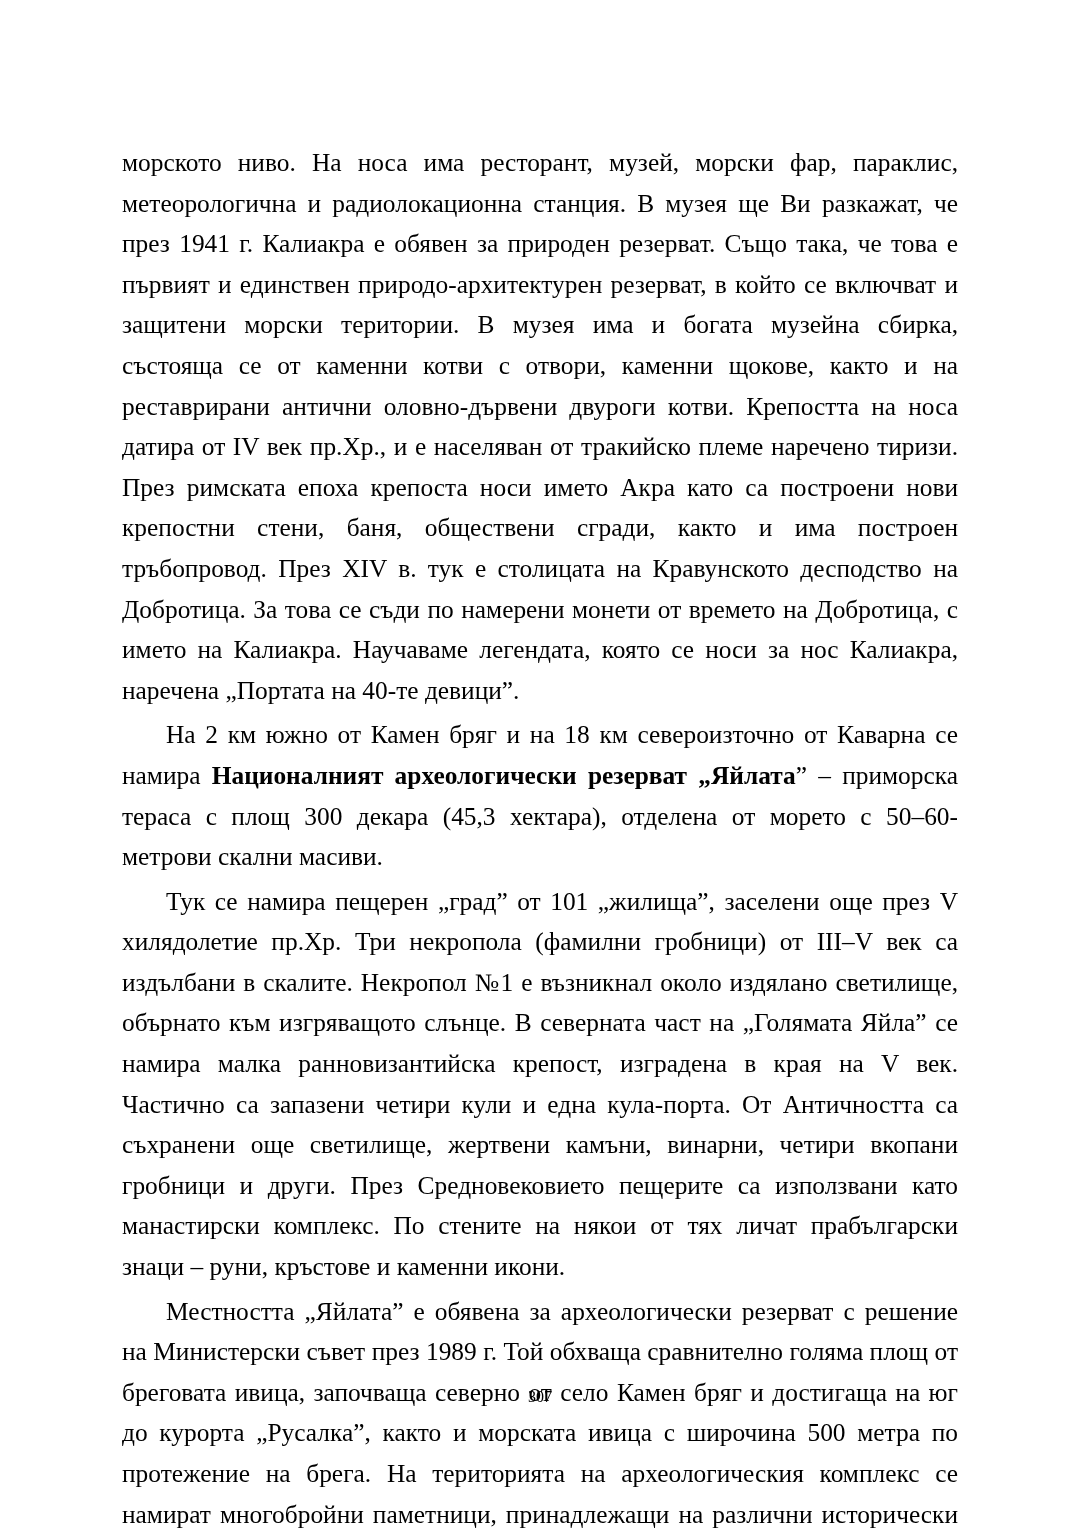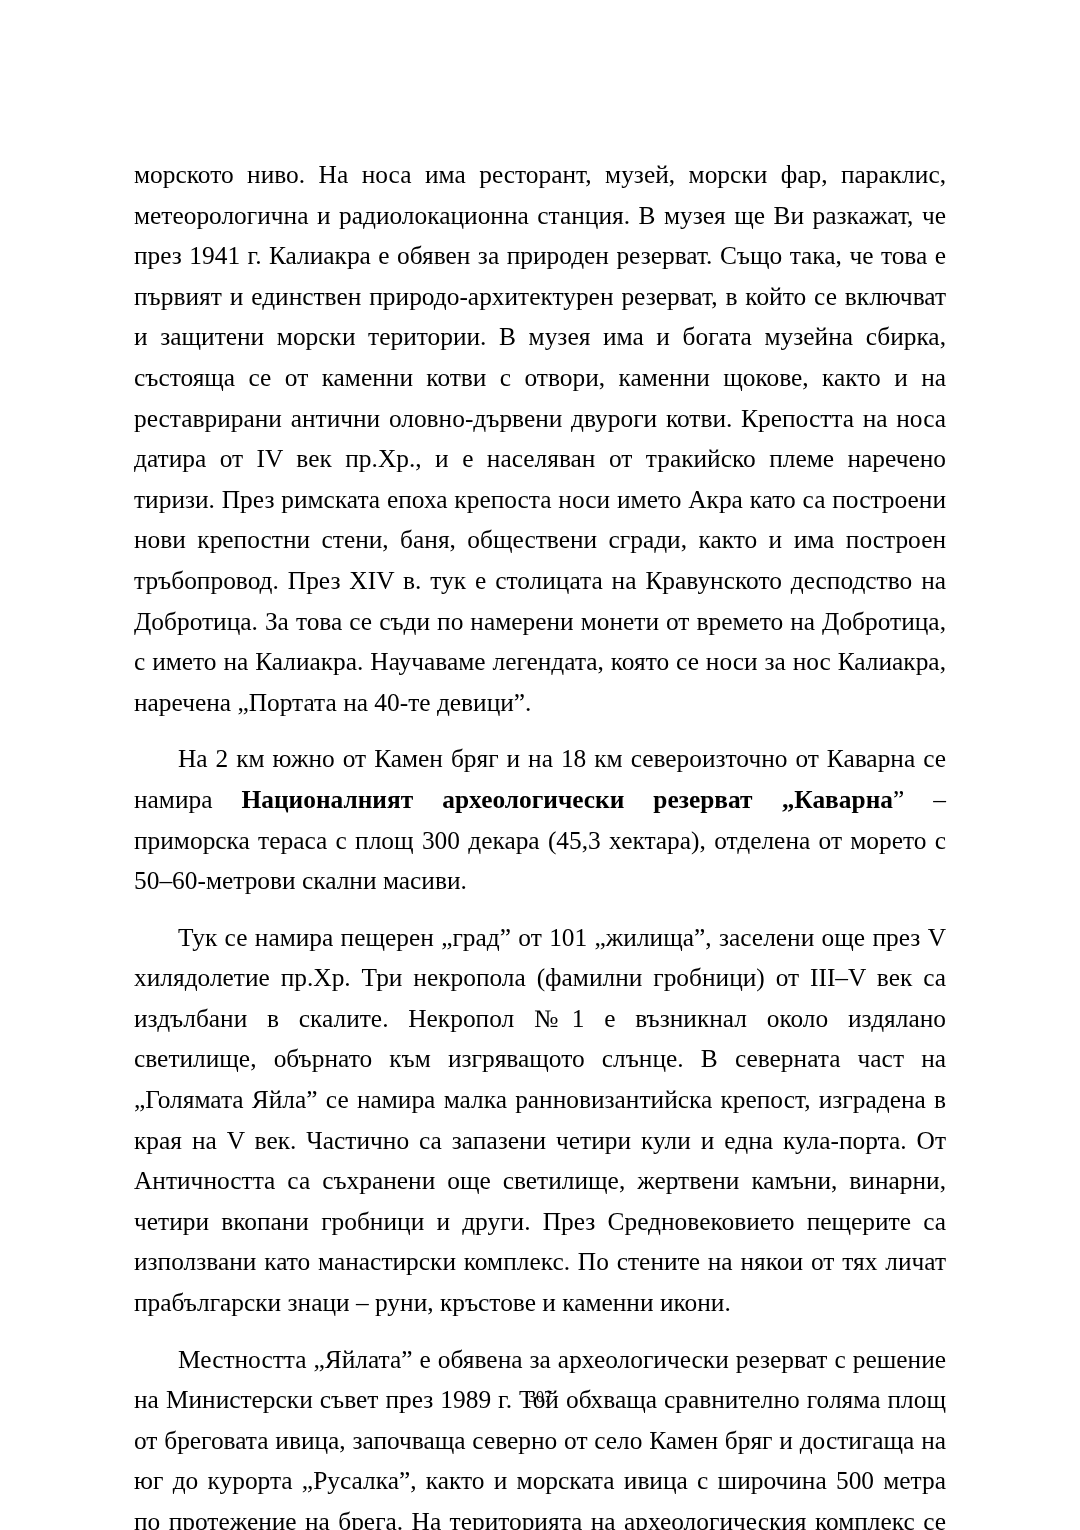--- a/index.html
+++ b/index.html
@@ -21,21 +21,21 @@
     top: 138px;
     width: 844px;
   }
   .para {
     font-family: "Liberation Serif", "DejaVu Serif", serif;
     font-size: 25.4px;
     line-height: 40.6px;
     color: #000000;
     text-align: justify;
     text-justify: inter-word;
-    margin: 16px;
+    margin: 4px;
     hyphens: manual;
   }
   .para + .para {
     margin-top: 0;
   }
   .indent {
     text-indent: 44px;
   }
   .para b {
     font-weight: bold;
@@ -54,21 +54,21 @@
 </style>
 </head>
 <body>
 
 <div class="page">
 
   <div class="text-column">
 
     <p class="para">морското ниво. На носа има ресторант, музей, морски фар, параклис, метеорологична и радиолокационна станция. В музея ще Ви разкажат, че през 1941 г. Калиакра е обявен за природен резерват. Също така, че това е първият и единствен природо-архитектурен резерват, в който се включват и защитени морски територии. В музея има и богата музейна сбирка, състояща се от каменни котви с отвори, каменни щокове, както и на реставрирани антични оловно-дървени двуроги котви. Крепостта на  носа датира от IV век пр.Хр., и е населяван от тракийско племе наречено тиризи. През римската епоха крепоста носи името Акра като са построени нови крепостни стени, баня, обществени сгради, както и има построен тръбопровод. През XIV в. тук е столицата на Кравунското десподство на Добротица. За това се съди по намерени монети от времето на Добротица, с името на Калиакра. Научаваме легендата, която се носи за нос Калиакра, наречена „Портата на 40-те девици”.</p>
 
-    <p class="para indent"><span>На 2 км южно от Камен бряг и на 18 км североизточно от Каварна се намира </span><b>Националният археологически резерват „Каварна</b><span>” – приморска тераса с площ 300 декара (45,3 хектара), отделена от морето с 50–60-метрови скални масиви.</span></p>
+    <p class="para indent"><span>На 2 км южно от Камен бряг и на 18 км североизточно от Каварна се намира </span><b>Националният археологически резерват „Яйлата</b><span>” – приморска тераса с площ 300 декара (45,3 хектара), отделена от морето с 50–60-метрови скални масиви.</span></p>
 
     <p class="para indent">Тук се намира пещерен „град” от 101 „жилища”, заселени още през V хилядолетие пр.Хр. Три некропола (фамилни гробници) от III–V век са издълбани в скалите. Некропол №1 е възникнал около издялано светилище, обърнато към изгряващото слънце. В северната част на „Голямата Яйла” се намира малка ранновизантийска крепост, изградена в края на V век. Частично са запазени четири кули и една кула-порта. От Античността са съхранени още светилище, жертвени камъни, винарни, четири вкопани гробници и други. През Средновековието пещерите са използвани като манастирски комплекс. По стените на някои от тях личат прабългарски знаци – руни, кръстове и каменни икони.</p>
 
     <p class="para indent">Местността „Яйлата” е обявена за археологически резерват с решение на Министерски съвет през 1989 г. Той обхваща сравнително голяма площ от бреговата ивица, започваща северно от село Камен бряг и достигаща на юг до курорта „Русалка”, както и морската ивица с широчина 500 метра по протежение на брега. На територията на археологическия комплекс се намират многобройни паметници, принадлежащи на различни исторически епохи, от VI</p>
 
   </div>
 
   <div class="page-number">307</div>
 
 </div>

